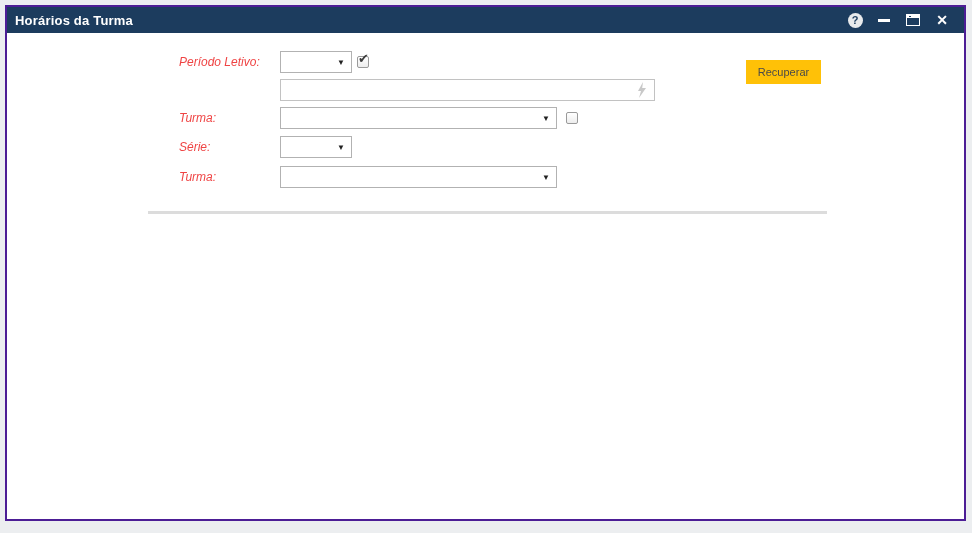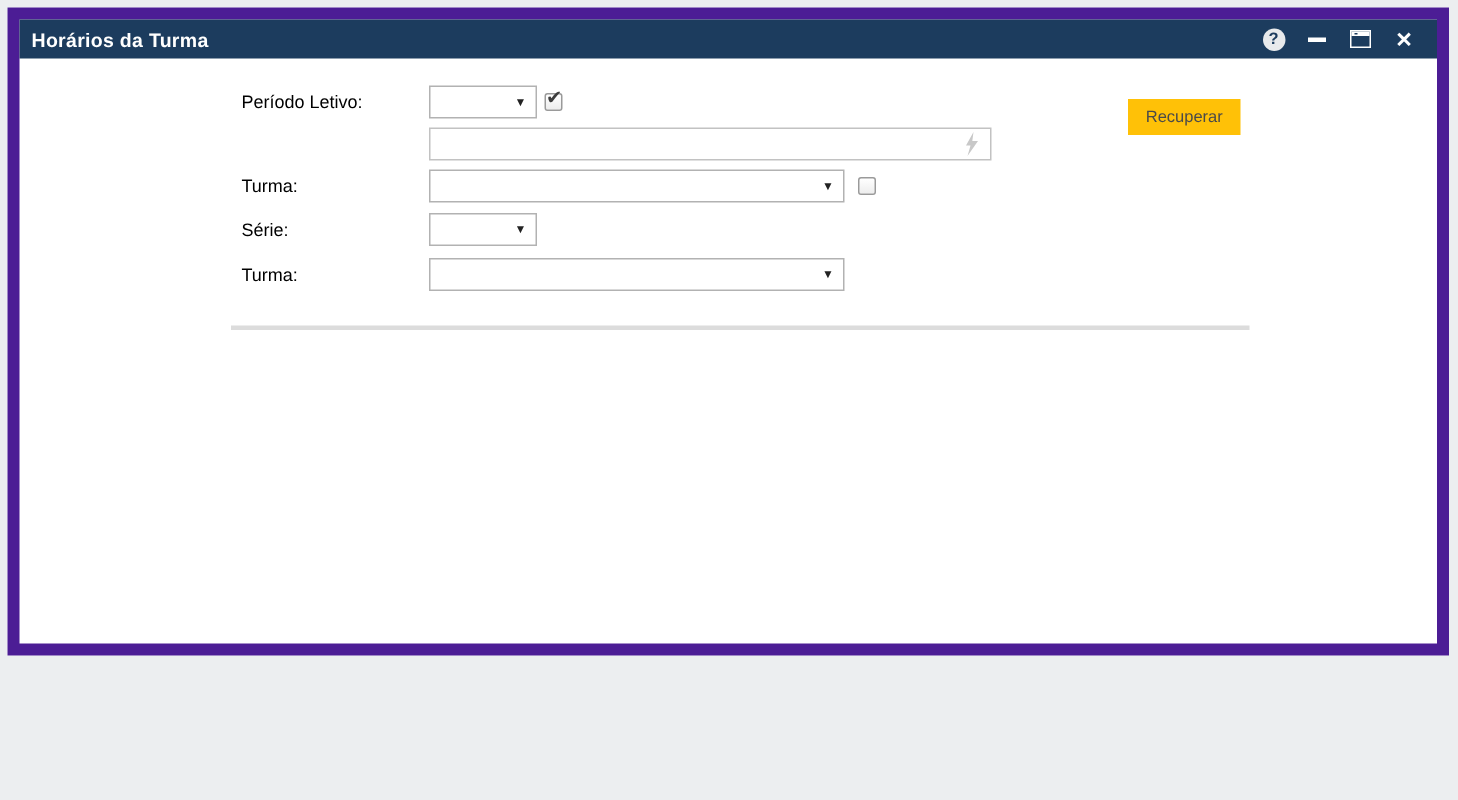--- a/index.html
+++ b/index.html
@@ -5,22 +5,22 @@
   * { margin: 0; padding: 0; box-sizing: border-box; }
   html, body {
     width: 972px; height: 533px;
     background: #eceef0;
     font-family: "Liberation Sans", sans-serif;
     overflow: hidden;
   }
   .window {
     position: absolute;
     left: 5px; top: 5px;
-    width: 961px; height: 432px;
-    border: 8px solid #4c1d95;
+    width: 961px; height: 516px;
+    border: 2px solid #4c1d95;
     background: #ffffff;
   }
   
   .titlebar {
     position: absolute; left: 0; top: 0;
     width: 100%; height: 26px;
     background: #1c3c5e;
     display: flex; align-items: center;
     padding: 0 14px 0 8px;
   }
@@ -53,23 +53,23 @@
     width: 100%; height: 3px; background: #ffffff;
   }
   .max-glyph::after {
     content: ""; position: absolute; left: 2px; top: 1px;
     width: 2px; height: 1px; background: #1c3c5e;
   }
   .close-glyph { color: #ffffff; font-size: 14px; font-weight: bold; line-height: 14px; }
 
   
   .field-label {
-    position: absolute; left: 148px;
+    position: absolute; left: 172px;
     height: 22px; line-height: 22px;
-    font-size: 12px; color: #000000;
+    font-size: 12px; color: #ef4444; font-style: italic;
   }
   .ctl {
     position: absolute;
     height: 22px;
     background: #ffffff;
     border: 1px solid #b2b2b2;
   }
   .select-box { cursor: pointer; }
   .select-box .arrow {
     position: absolute; right: 6px; top: 50%;

